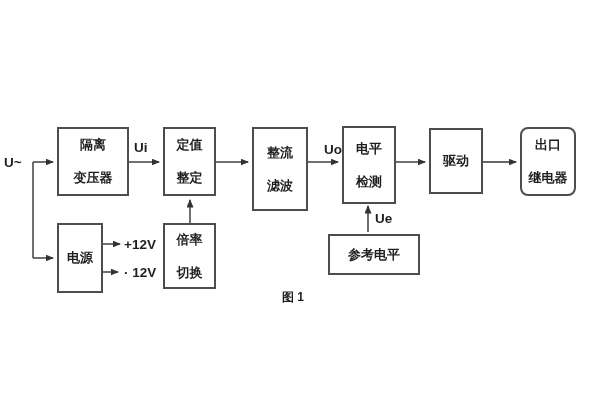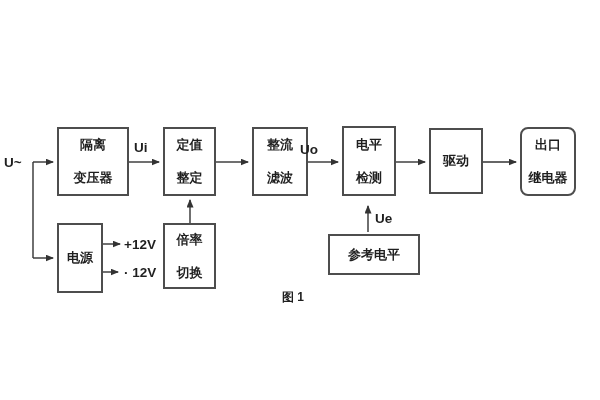--- a/index.html
+++ b/index.html
@@ -81,26 +81,26 @@
   <div class="block" style="left:57px; top:127px; width:72px; height:69px;">
     <span>隔离</span>
     <span>变压器</span>
   </div>
 
   <div class="block" style="left:163px; top:127px; width:53px; height:69px;">
     <span>定值</span>
     <span>整定</span>
   </div>
 
-  <div class="block" style="left:252px; top:127px; width:56px; height:69px;">
+  <div class="block" style="left:252px; top:127px; width:56px; height:84px;">
     <span>整流</span>
     <span>滤波</span>
   </div>
 
-  <div class="block" style="left:342px; top:126px; width:54px; height:70px;">
+  <div class="block" style="left:342px; top:126px; width:54px; height:78px;">
     <span>电平</span>
     <span>检测</span>
   </div>
 
   <div class="block" style="left:429px; top:128px; width:54px; height:66px;">
     <span>驱动</span>
   </div>
 
   <div class="block" style="left:520px; top:127px; width:56px; height:69px;border-radius:8px;">
     <span>出口</span>
@@ -115,20 +115,20 @@
     <span>倍率</span>
     <span>切换</span>
   </div>
 
   <div class="block" style="left:328px; top:234px; width:92px; height:41px;">
     <span>参考电平</span>
   </div>
 
   <span class="sig" style="left:4px;  top:155px;">U~</span>
   <span class="sig" style="left:134px; top:140px;">Ui</span>
-  <span class="sig" style="left:300px; top:142px;">Uo</span>
+  <span class="sig" style="left:324px; top:142px;">Uo</span>
   <span class="sig" style="left:375px; top:211px;">Ue</span>
   <span class="sig" style="left:124px; top:237px;">+12V</span>
   <span class="sig" style="left:124px; top:265px;">· 12V</span>
 
   <span class="caption" style="left:282px; top:289px;">图 1</span>
 
 </div>
 
 </body></html>

